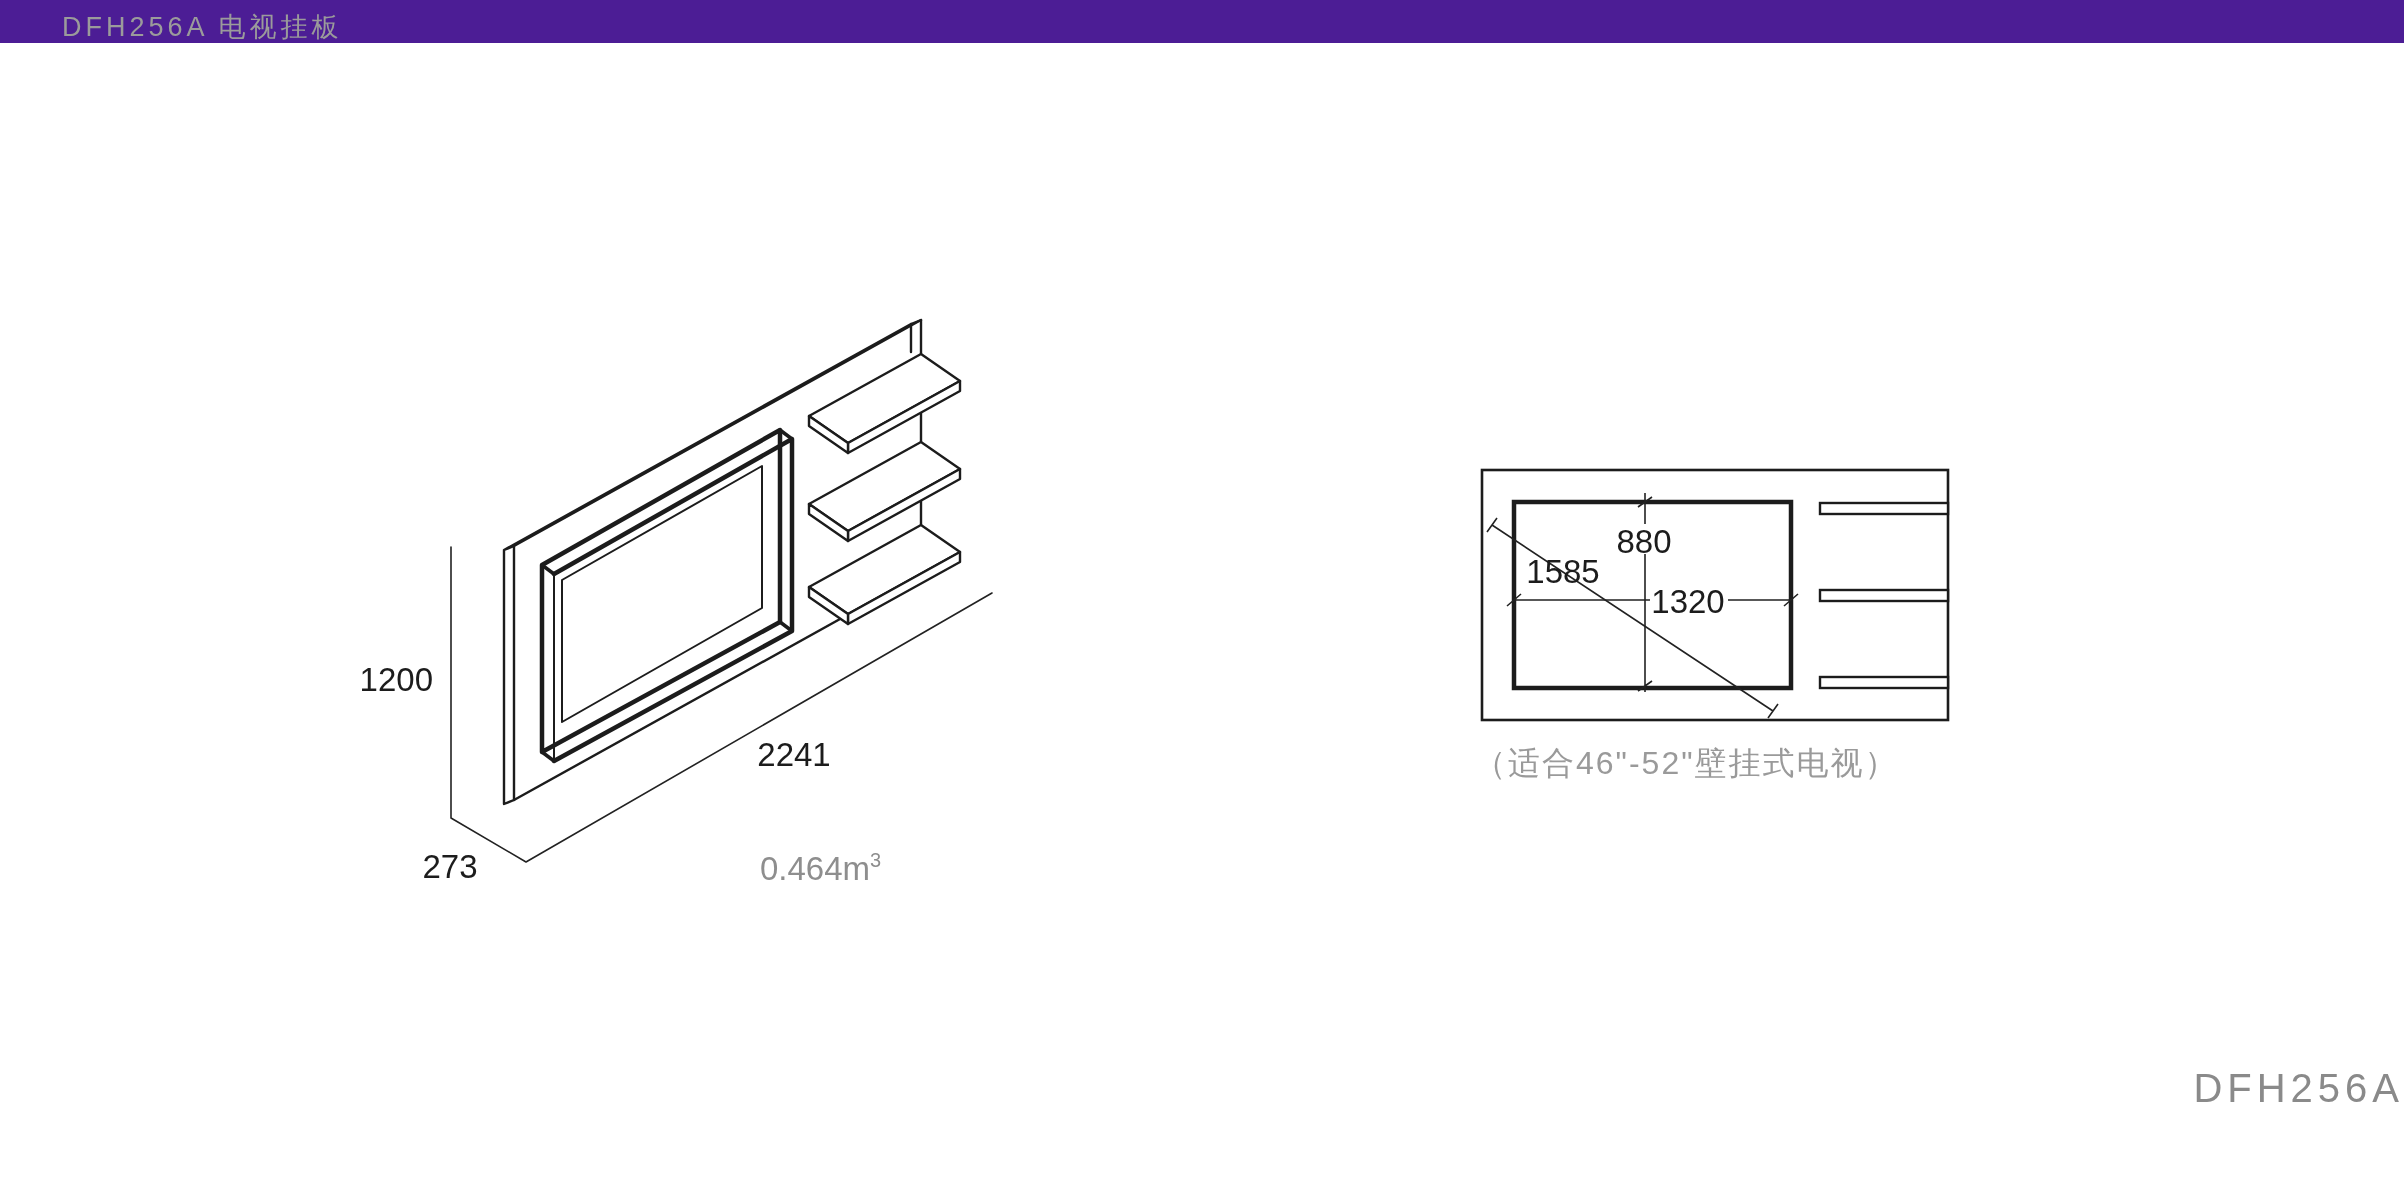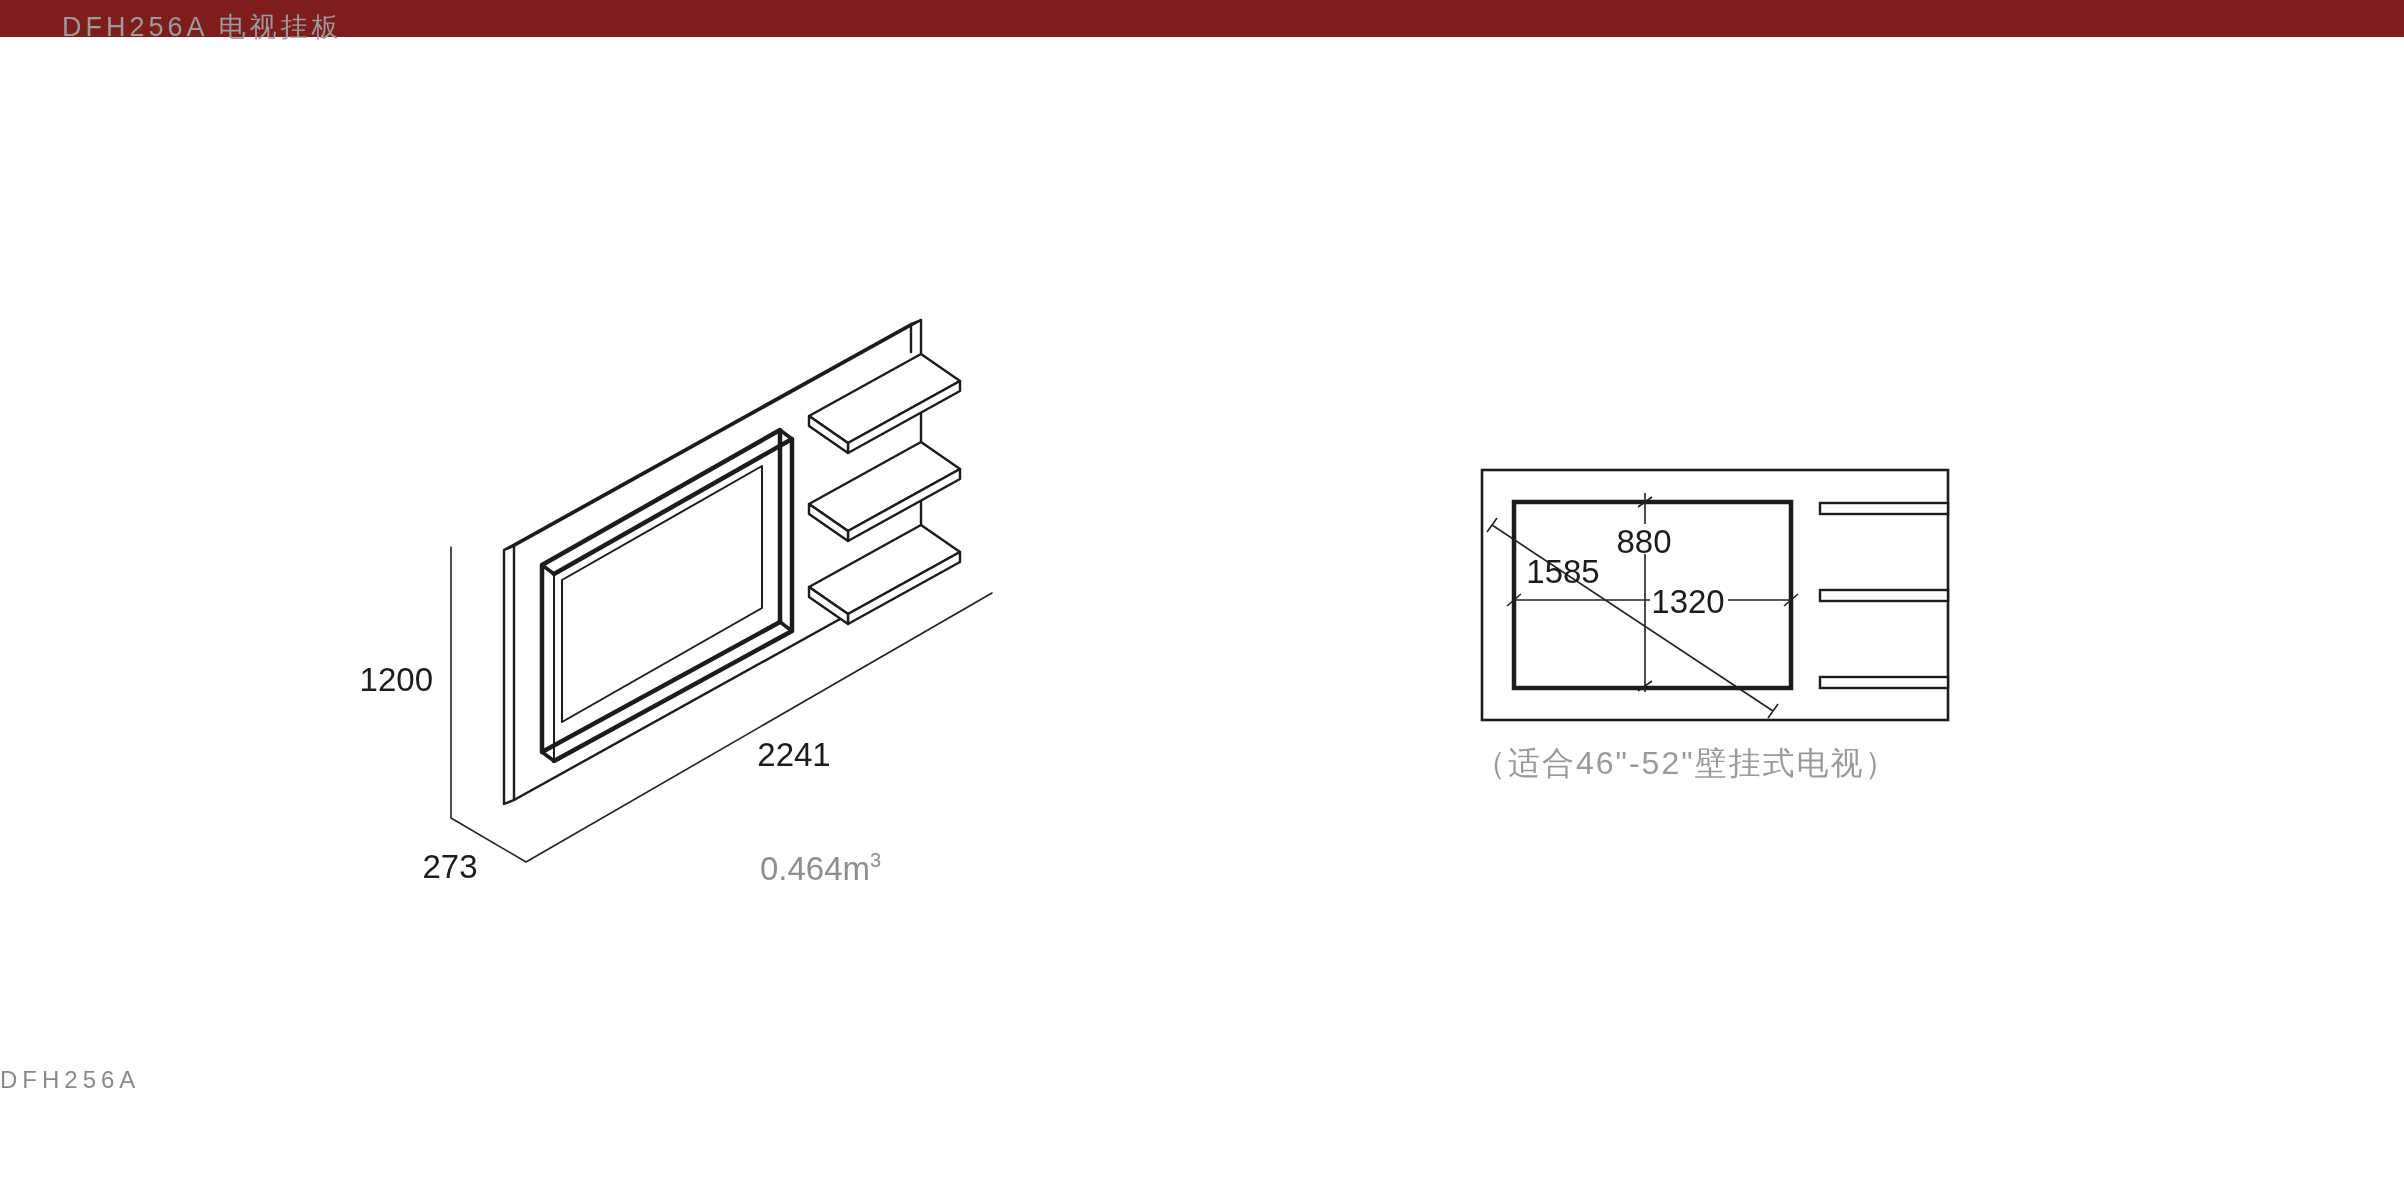--- a/index.html
+++ b/index.html
@@ -1,26 +1,26 @@
 <!DOCTYPE html>
 <html><head>
 <meta charset="utf-8">
 <style>
   html,body{margin:0;padding:0;background:#ffffff;}
   body{width:2404px;height:1202px;position:relative;overflow:hidden;
        font-family:"Liberation Sans", sans-serif;}
-  .header-bar{position:absolute;left:0;top:0;width:2404px;height:37px;
-       background:#7f1d1d;}
+  .header-bar{position:absolute;left:0;top:0;width:2404px;height:43px;
+       background:#4c1d95;}
   .header-title{position:absolute;left:62px;top:0;line-height:55px;
        font-size:27px;color:#9b9b9b;letter-spacing:4px;white-space:pre;}
   .drawing-layer{position:absolute;left:0;top:0;width:2404px;height:1202px;}
   .front-caption{position:absolute;left:1474px;top:742px;font-size:32px;
        color:#9a9a9a;letter-spacing:2px;white-space:pre;}
   .footer-model{position:absolute;left:0;top:1066px;width:2404px;
-       text-align:left;font-size:24px;color:#8a8a8a;letter-spacing:5px;}
+       text-align:right;font-size:40px;color:#8a8a8a;letter-spacing:5px;}
   svg text{font-family:"Liberation Sans", sans-serif;}
   .dim-label{font-size:33px;fill:#1c1c1c;}
   .muted-label{font-size:33px;fill:#8e8e8e;}
 </style>
 </head>
 <body>
 
 <div class="header-bar">
   <span class="header-title">DFH256A 电视挂板</span>
 </div>

